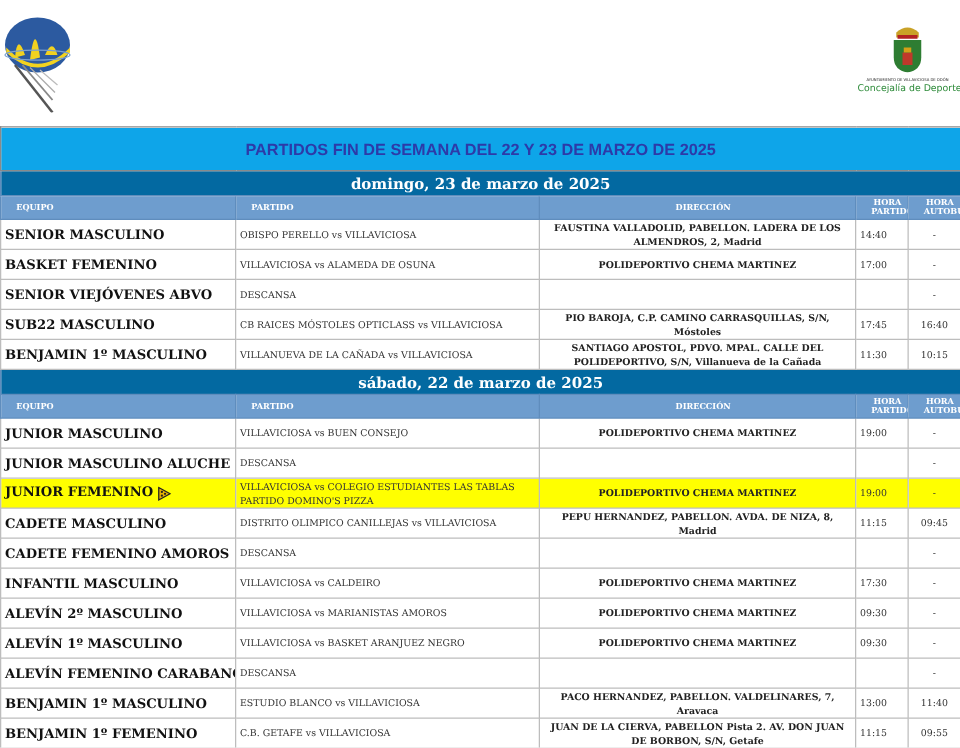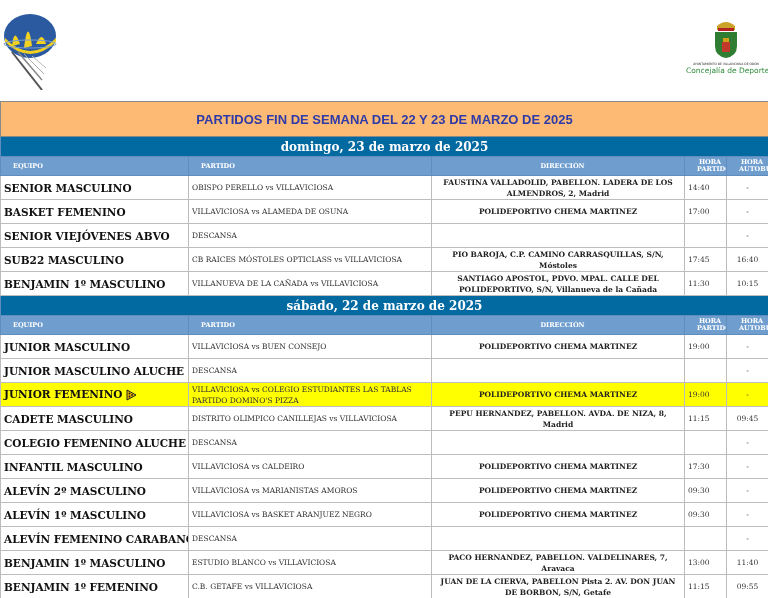--- a/index.html
+++ b/index.html
@@ -5,21 +5,21 @@
   html, body { margin: 0; padding: 0; background: #ffffff; }
   body { width: 768px; height: 598px; overflow: hidden; position: relative; font-family: "DejaVu Serif", serif; }
   .logo-left { position: absolute; left: 2px; top: 8px; width: 60px; height: 82px; }
   .logo-right { position: absolute; left: 686px; top: 18px; width: 80px; height: 60px; text-align: center; }
   .logo-right .crest { width: 30px; height: 40px; margin: 0 auto; }
   .logo-right .small { font-family: "DejaVu Sans", sans-serif; font-size: 3px; color: #222; white-space: nowrap; line-height: 4px; }
   .logo-right .dep { font-family: "DejaVu Sans", sans-serif; font-size: 7.5px; color: #2e8b3a; white-space: nowrap; }
   .sheet { position: absolute; left: 0; top: 101px; width: 768px; }
   table { border-collapse: collapse; width: 768px; table-layout: fixed; }
   td { border: 1px solid #bdbdbd; padding: 0 3px; overflow: hidden; white-space: nowrap; }
-  .title-row td { background: #fdba74; height: 34px; text-align: center; color: #2d3aa8; font-family: "Liberation Sans", sans-serif; font-weight: bold; font-size: 13px; border-color: #8a8a8a; }
+  .title-row td { background: #0ea5e9; height: 34px; text-align: center; color: #2d3aa8; font-family: "Liberation Sans", sans-serif; font-weight: bold; font-size: 13px; border-color: #8a8a8a; }
   .day-row td { background: #0369a1; height: 19px; text-align: center; color: #ffffff; font-weight: bold; font-size: 12px; border-color: #5f8dbd; }
   .hdr-row td { background: #6e9dce; height: 18px; color: #ffffff; font-weight: bold; font-size: 6.5px; border-color: #5f8dbd; line-height: 7px; padding-left: 12px; }
   .hdr-row td.c { text-align: center; }
   .row td { height: 23px; font-size: 7.5px; color: #222; }
   .row td.team { font-size: 10.5px; font-weight: bold; color: #111; }
   .row td.match { font-size: 7.5px; color: #333; }
   .row td.addr { text-align: center; font-size: 7.5px; line-height: 11px; white-space: normal; color: #222; font-weight: bold; }
   .row td.time { text-align: left; font-size: 7.5px; color: #333; }
   .row td.bus { text-align: center; font-size: 7.5px; color: #333; }
   .row.hl td { background: #ffff00; }
@@ -152,21 +152,21 @@
       <td class="bus">-</td>
     </tr>
     <tr class="row">
       <td class="team">CADETE MASCULINO</td>
       <td class="match">DISTRITO OLIMPICO CANILLEJAS vs VILLAVICIOSA</td>
       <td class="addr">PEPU HERNANDEZ, PABELLON. AVDA. DE NIZA, 8, Madrid</td>
       <td class="time">11:15</td>
       <td class="bus">09:45</td>
     </tr>
     <tr class="row">
-      <td class="team">COLEGIO FEMENINO ALUCHE</td>
+      <td class="team">CADETE FEMENINO AMOROS</td>
       <td class="match">DESCANSA</td>
       <td class="addr"></td>
       <td class="time"></td>
       <td class="bus">-</td>
     </tr>
     <tr class="row">
       <td class="team">INFANTIL MASCULINO</td>
       <td class="match">VILLAVICIOSA vs CALDEIRO</td>
       <td class="addr">POLIDEPORTIVO CHEMA MARTINEZ</td>
       <td class="time">17:30</td>

